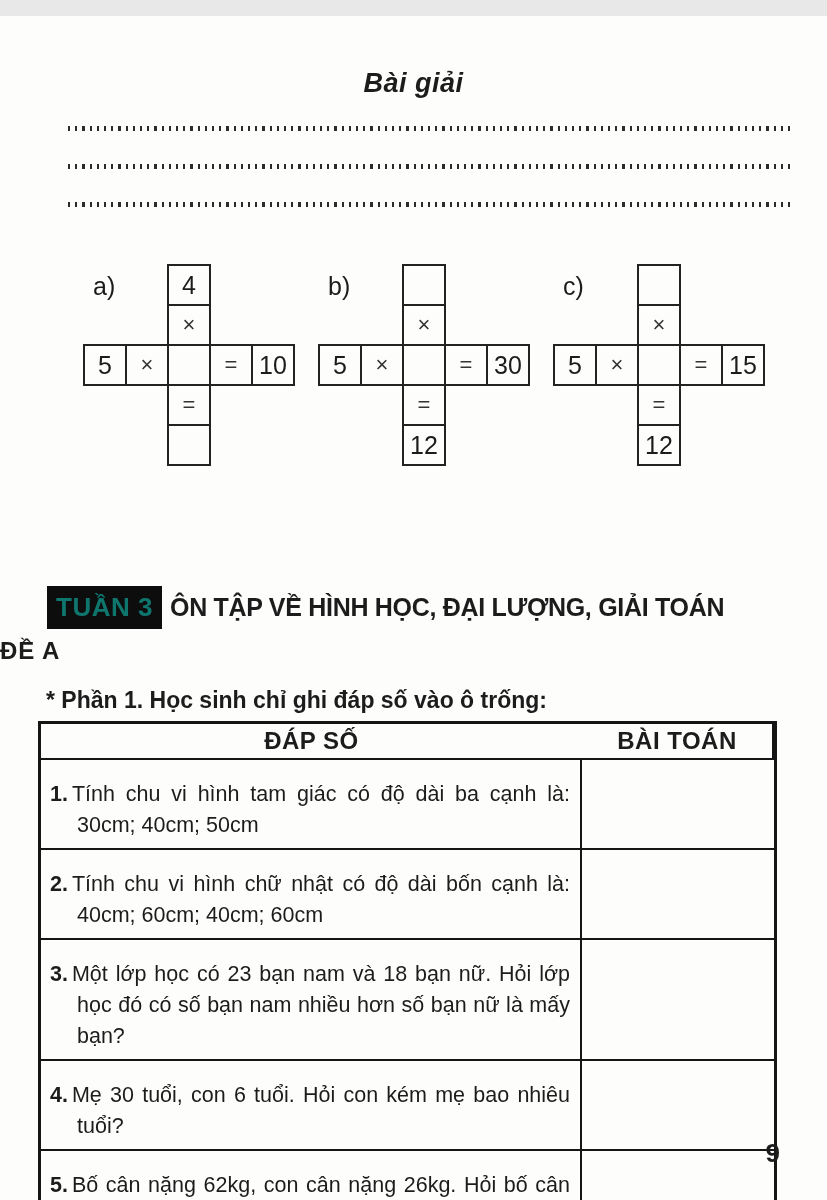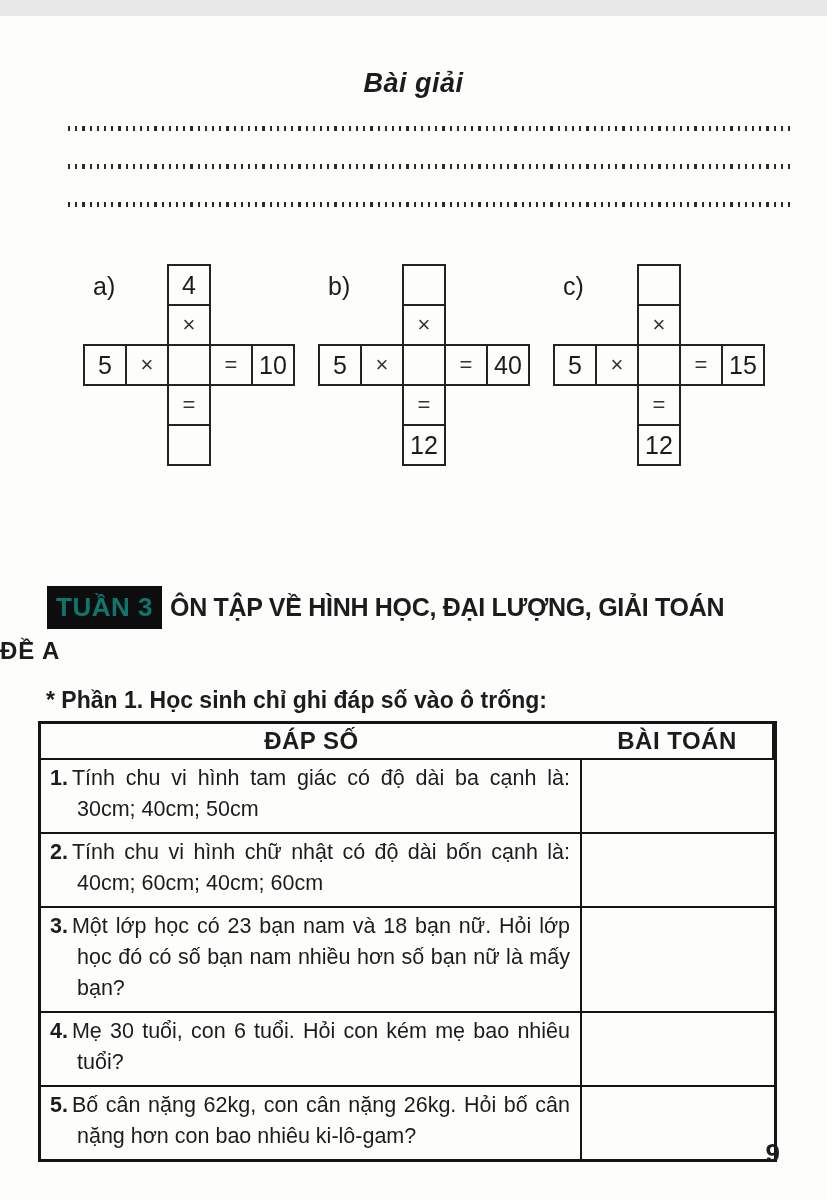--- a/index.html
+++ b/index.html
@@ -77,21 +77,21 @@
   }
   .th{
     display:flex;align-items:center;justify-content:center;
     font-size:24px;font-weight:bold;
     min-height:34px;letter-spacing:0.5px;
   }
   .cell-problem{border-right:2px solid #151515;}
   .row-top{border-top:2px solid #151515;}
   .prob{
     font-size:21.5px;line-height:31px;
-    padding:3px 10px 7px 36px;
+    padding:19px 10px 7px 36px;
     text-indent:-27px;
     text-align:justify;
   }
   .prob .pnum{font-weight:bold;margin-right:4px;}
   .ans{min-height:100%;}
   .r1{min-height:62px;} .r2{min-height:62px;} .r3{min-height:92px;}
   .r4{min-height:64px;} .r5{min-height:60px;}
 
   .page-number{
     left:700px;top:1122px;width:80px;
@@ -124,21 +124,21 @@
   </div>
 
   <div class="diagram" style="left:318px">
     <span class="dlabel">b)</span>
     <div class="cell" style="left:84px;top:0"></div>
     <div class="cell op" style="left:84px;top:40px">×</div>
     <div class="cell" style="left:0;top:80px">5</div>
     <div class="cell op" style="left:42px;top:80px">×</div>
     <div class="cell" style="left:84px;top:80px"></div>
     <div class="cell op" style="left:126px;top:80px">=</div>
-    <div class="cell" style="left:168px;top:80px">40</div>
+    <div class="cell" style="left:168px;top:80px">30</div>
     <div class="cell op" style="left:84px;top:120px">=</div>
     <div class="cell" style="left:84px;top:160px">12</div>
   </div>
 
   <div class="diagram" style="left:553px">
     <span class="dlabel">c)</span>
     <div class="cell" style="left:84px;top:0"></div>
     <div class="cell op" style="left:84px;top:40px">×</div>
     <div class="cell" style="left:0;top:80px">5</div>
     <div class="cell op" style="left:42px;top:80px">×</div>

